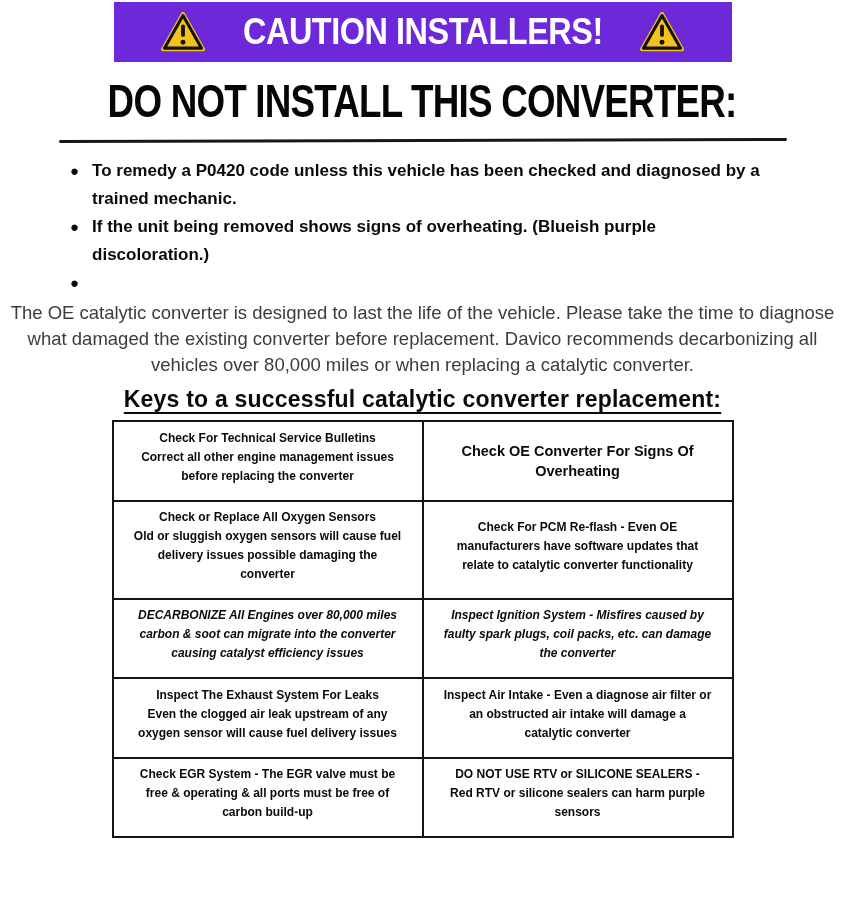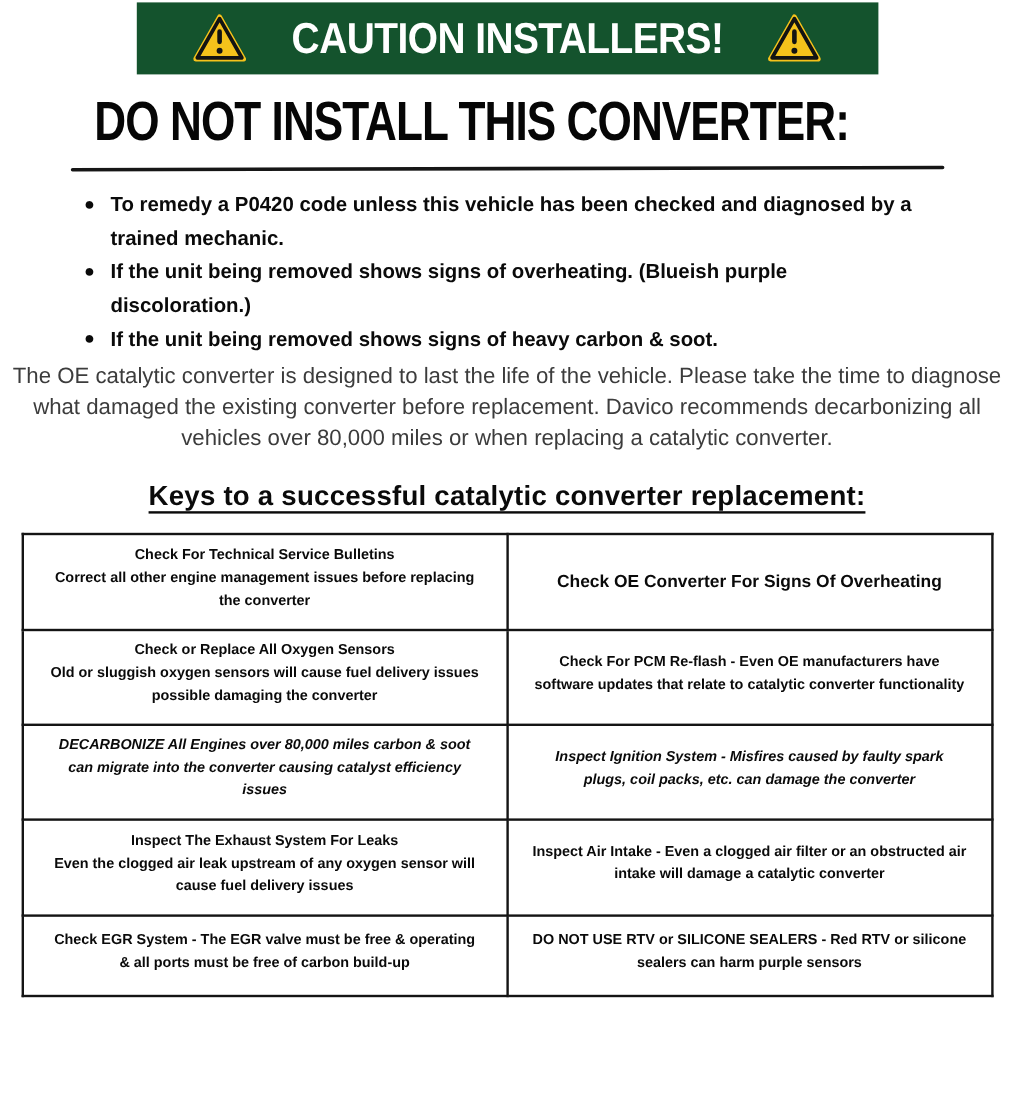--- a/index.html
+++ b/index.html
@@ -12,39 +12,39 @@
     color: #0b0b0b;
     overflow: hidden;
   }
   .page { width: 845px; height: 919px; padding-top: 2px; }
 
   
   .banner {
     width: 618px;
     height: 60px;
     margin: 0 auto;
-    background: #14532d;
+    background: #6d28d9;
     display: flex;
     align-items: center;
     justify-content: center;
     gap: 18px;
   }
   .banner-title {
     color: #ffffff;
     font-weight: 800;
     font-size: 36px;
     letter-spacing: -0.5px;
     display: inline-block;
     transform: scaleX(0.9);
     white-space: nowrap;
   }
   .tri-icon { width: 44px; height: 42px; flex: 0 0 auto; }
 
   
-  .headline-wrap { text-align: left; margin-top: 12px; }
+  .headline-wrap { text-align: center; margin-top: 12px; }
   .headline {
     display: inline-block;
     font-size: 46px;
     font-weight: 800;
     letter-spacing: -1px;
     color: #060606;
     transform: scaleX(0.8);
     white-space: nowrap;
   }
 
@@ -79,36 +79,36 @@
     margin: 3px auto 0;
     width: 838px;
     text-align: center;
     font-size: 18.5px;
     font-weight: 400;
     line-height: 26px;
     color: #3c3c3c;
   }
 
   
-  .keys-heading-wrap { text-align: center; margin-top: 22px; }
+  .keys-heading-wrap { text-align: center; margin-top: 8px; }
   .keys-heading {
     display: inline-block;
     font-size: 23px;
     font-weight: 800;
     color: #0a0a0a;
     text-decoration: underline;
     text-decoration-thickness: 2px;
     text-underline-offset: 5px;
     letter-spacing: 0.2px;
   }
 
   
   .keys-table {
-    width: 810px;
-    margin: 17px auto 0;
+    width: 622px;
+    margin: 7px auto 0;
     border-collapse: collapse;
     table-layout: fixed;
   }
   .keys-table td {
     border: 2.5px solid #141414;
     text-align: center;
     vertical-align: middle;
     font-weight: 700;
     font-size: 12px;
     line-height: 19px;
@@ -155,21 +155,20 @@
     <li>
       <span class="bullet-dot">●</span>
       <span>To remedy a P0420 code unless this vehicle has been checked and diagnosed by a trained mechanic.</span>
     </li>
     <li>
       <span class="bullet-dot">●</span>
       <span>If the unit being removed shows signs of overheating. (Blueish purple discoloration.)</span>
     </li>
     <li>
       <span class="bullet-dot">●</span>
-      <span>If the unit being removed shows signs of heavy carbon &amp; soot.</span>
     </li>
   </ul>
 
   <p class="advice">The OE catalytic converter is designed to last the life of the vehicle. Please take the time to diagnose what damaged the existing converter before replacement. Davico recommends decarbonizing all vehicles over 80,000 miles or when replacing a catalytic converter.</p>
 
   <div class="keys-heading-wrap">
     <h2 class="keys-heading">Keys to a successful catalytic converter replacement:</h2>
   </div>
 
   <table class="keys-table">
@@ -188,21 +187,21 @@
 Old or sluggish oxygen sensors will cause fuel delivery issues possible damaging the converter</td>
         <td>Check For PCM Re-flash - Even OE manufacturers have software updates that relate to catalytic converter functionality</td>
       </tr>
       <tr class="r3">
         <td>DECARBONIZE All Engines over 80,000 miles carbon &amp; soot can migrate into the converter causing catalyst efficiency issues</td>
         <td>Inspect Ignition System - Misfires caused by faulty spark plugs, coil packs, etc. can damage the converter</td>
       </tr>
       <tr class="r4">
         <td>Inspect The Exhaust System For Leaks
 Even the clogged air leak upstream of any oxygen sensor will cause fuel delivery issues</td>
-        <td>Inspect Air Intake - Even a clogged air filter or an obstructed air intake will damage a catalytic converter</td>
+        <td>Inspect Air Intake - Even a diagnose air filter or an obstructed air intake will damage a catalytic converter</td>
       </tr>
       <tr class="r5">
         <td>Check EGR System - The EGR valve must be free &amp; operating &amp; all ports must be free of carbon build-up</td>
         <td>DO NOT USE RTV or SILICONE SEALERS - Red RTV or silicone sealers can harm purple sensors</td>
       </tr>
     </tbody>
   </table>
 
 </div>
 

